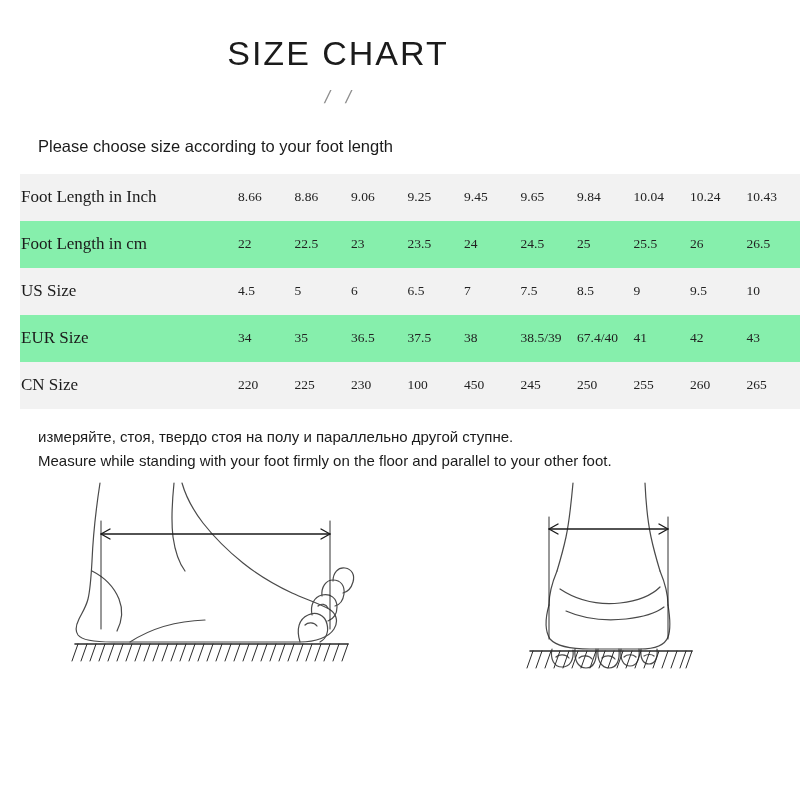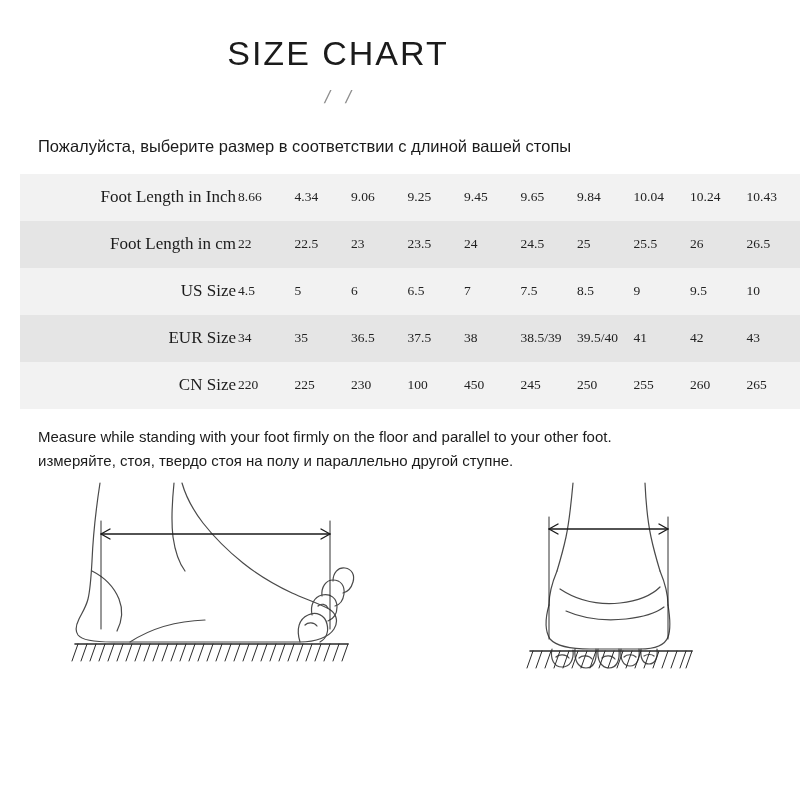--- a/index.html
+++ b/index.html
@@ -80,26 +80,26 @@
   table.size-table td {
     height: 45px;
     font-size: 14.5px;
     color: #222222;
     font-family: "Liberation Serif", serif;
   }
   table.size-table tr.shaded td {
     background: #f2f2f2;
   }
   table.size-table tr.plain td {
-    background: #e5e5e5;
+    background: #86efac;
   }
   table.size-table td.rowlabel {
     width: 215px;
     font-size: 17px;
-    text-align: right;
+    text-align: left;
     font-family: "Liberation Serif", serif;
     color: #1b1b1b;
   }
   table.size-table td.val {
     width: 54.5px;
     font-size: 13.5px;
   }
 
   
   .note {
@@ -130,30 +130,30 @@
 
   <div class="header">
     <div class="title">SIZE CHART</div>
     <div class="brandline">
       <span class="slash">/</span>
       <span class="slash">/</span>
     </div>
   </div>
 
   <div class="intro">
-    <div>Пожалуйста, выберите размер в соответствии с длиной вашей стопы</div>
+    <div>Please choose size according to your foot length</div>
   </div>
 
   <div class="table-wrap">
     <table class="size-table">
       <tbody>
         <tr class="shaded">
           <td class="rowlabel">Foot Length in Inch</td>
           <td class="val">8.66</td>
-          <td class="val">4.34</td>
+          <td class="val">8.86</td>
           <td class="val">9.06</td>
           <td class="val">9.25</td>
           <td class="val">9.45</td>
           <td class="val">9.65</td>
           <td class="val">9.84</td>
           <td class="val">10.04</td>
           <td class="val">10.24</td>
           <td class="val">10.43</td>
         </tr>
         <tr class="plain">
@@ -183,21 +183,21 @@
           <td class="val">10</td>
         </tr>
         <tr class="plain">
           <td class="rowlabel">EUR Size</td>
           <td class="val">34</td>
           <td class="val">35</td>
           <td class="val">36.5</td>
           <td class="val">37.5</td>
           <td class="val">38</td>
           <td class="val">38.5/39</td>
-          <td class="val">39.5/40</td>
+          <td class="val">67.4/40</td>
           <td class="val">41</td>
           <td class="val">42</td>
           <td class="val">43</td>
         </tr>
         <tr class="shaded">
           <td class="rowlabel">CN Size</td>
           <td class="val">220</td>
           <td class="val">225</td>
           <td class="val">230</td>
           <td class="val">100</td>
@@ -206,22 +206,22 @@
           <td class="val">250</td>
           <td class="val">255</td>
           <td class="val">260</td>
           <td class="val">265</td>
         </tr>
       </tbody>
     </table>
   </div>
 
   <div class="note">
+    <div>измеряйте, стоя, твердо стоя на полу и параллельно другой ступне.</div>
     <div>Measure while standing with your foot firmly on the floor and parallel to your other foot.</div>
-    <div>измеряйте, стоя, твердо стоя на полу и параллельно другой ступне.</div>
   </div>
 
   <div class="illus">
     <svg width="800" height="230" viewBox="0 0 800 230">
       <g fill="none" stroke="#4a4a4a" stroke-width="1.2" stroke-linecap="round" stroke-linejoin="round">
 
         <g>
           <path d="M100,4 C96,30 93,58 92,82 C91,100 90,112 88,120
                    C86,128 82,134 79,140 C76,146 75,152 78,156
                    C82,161 96,163 112,163 L300,163

